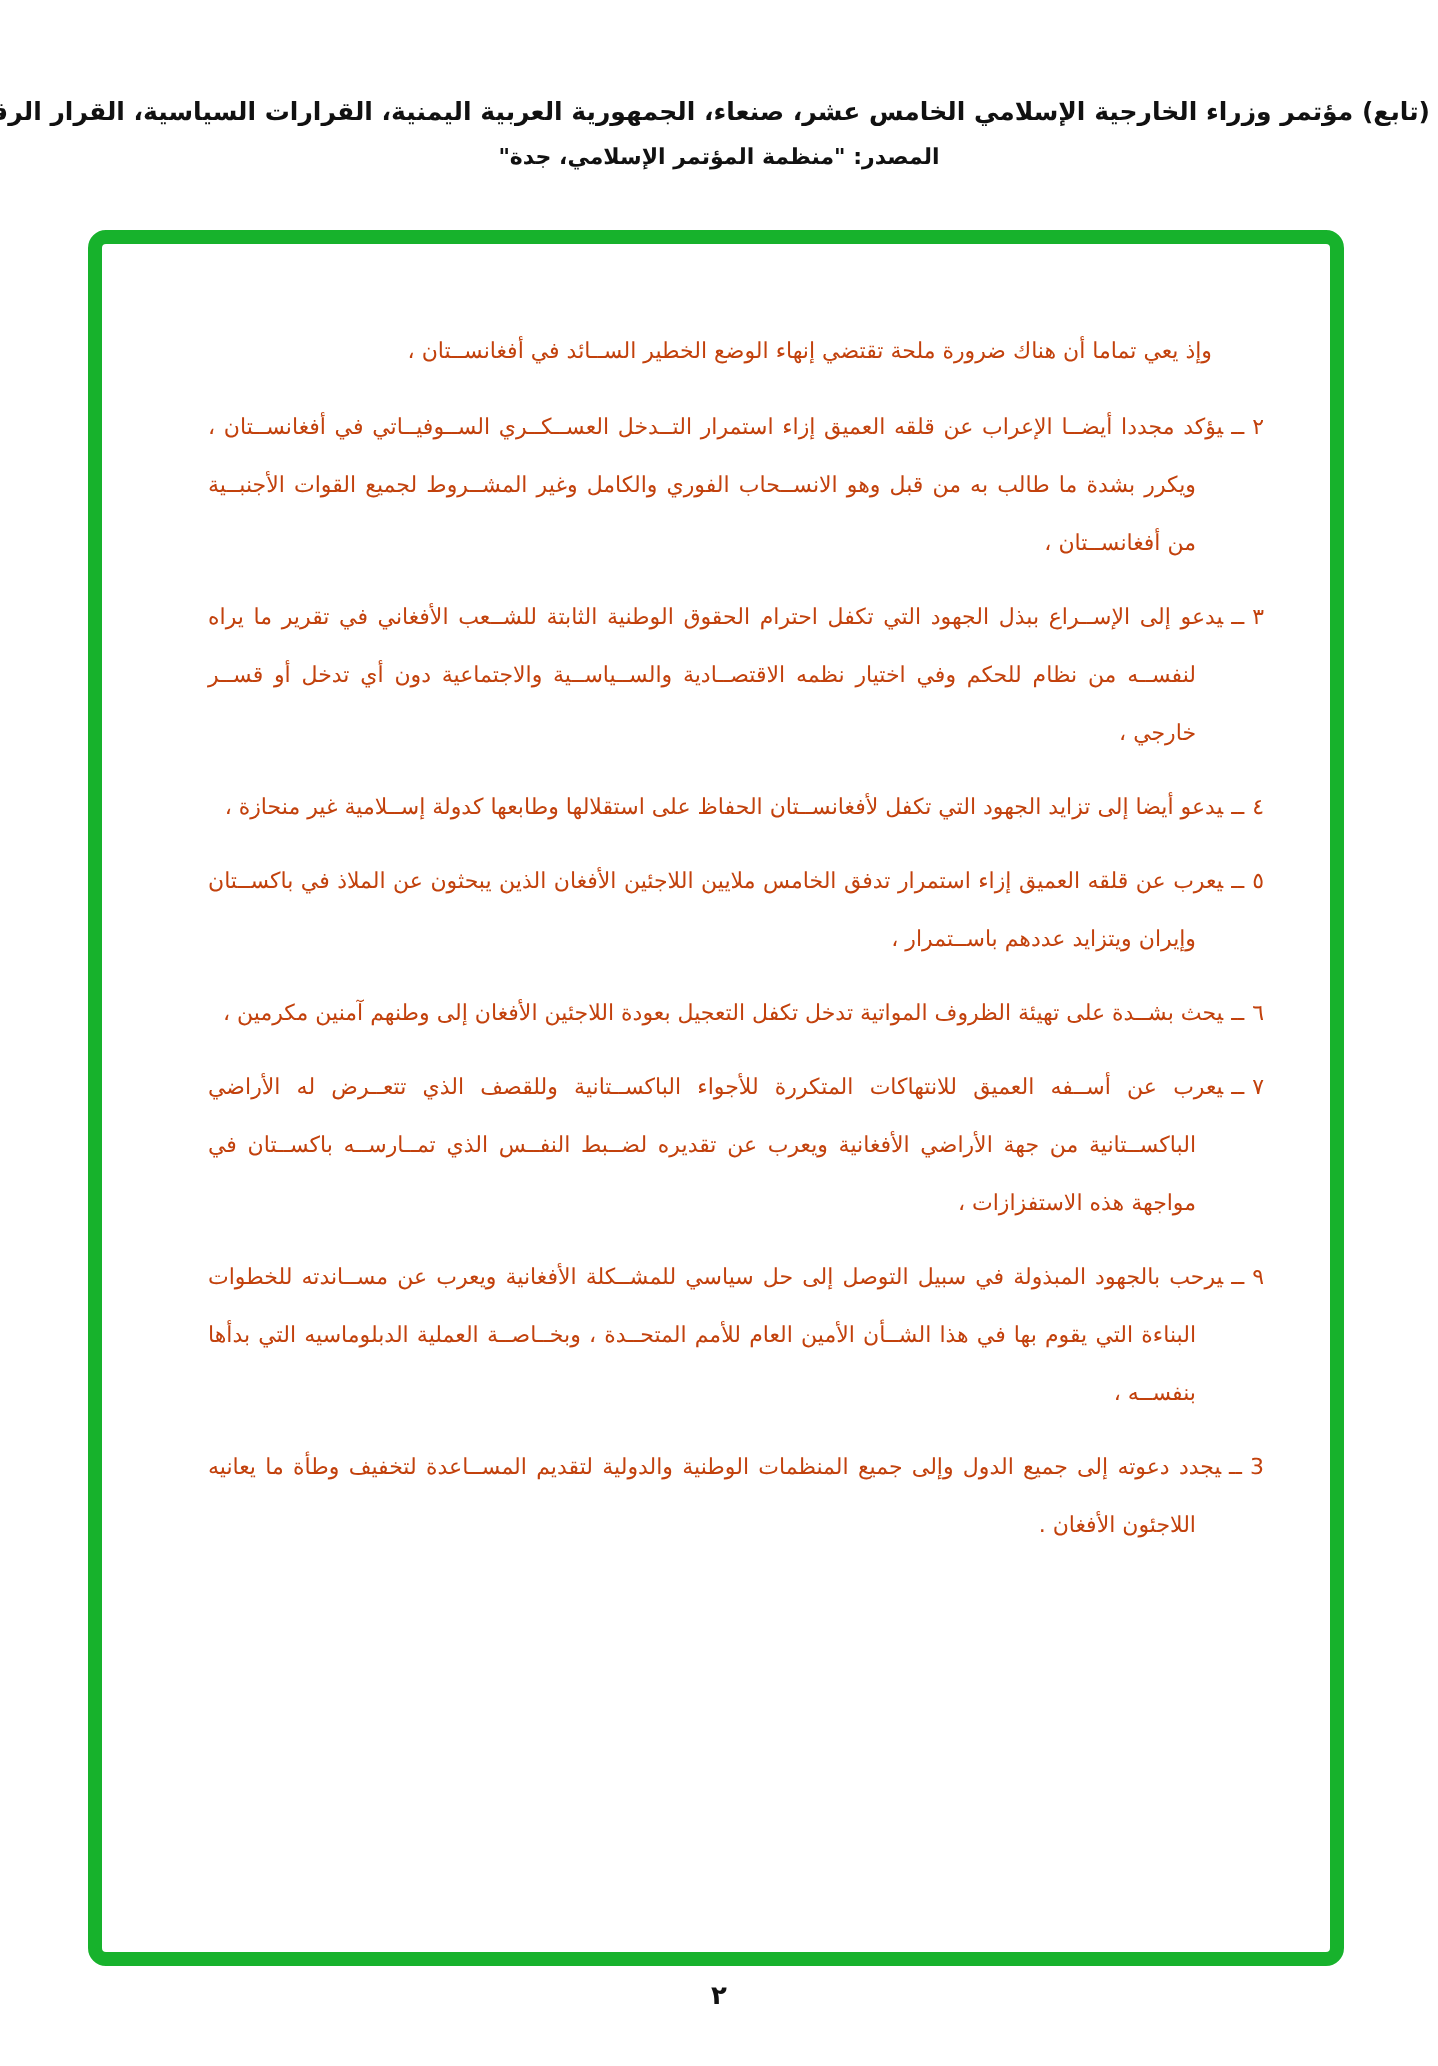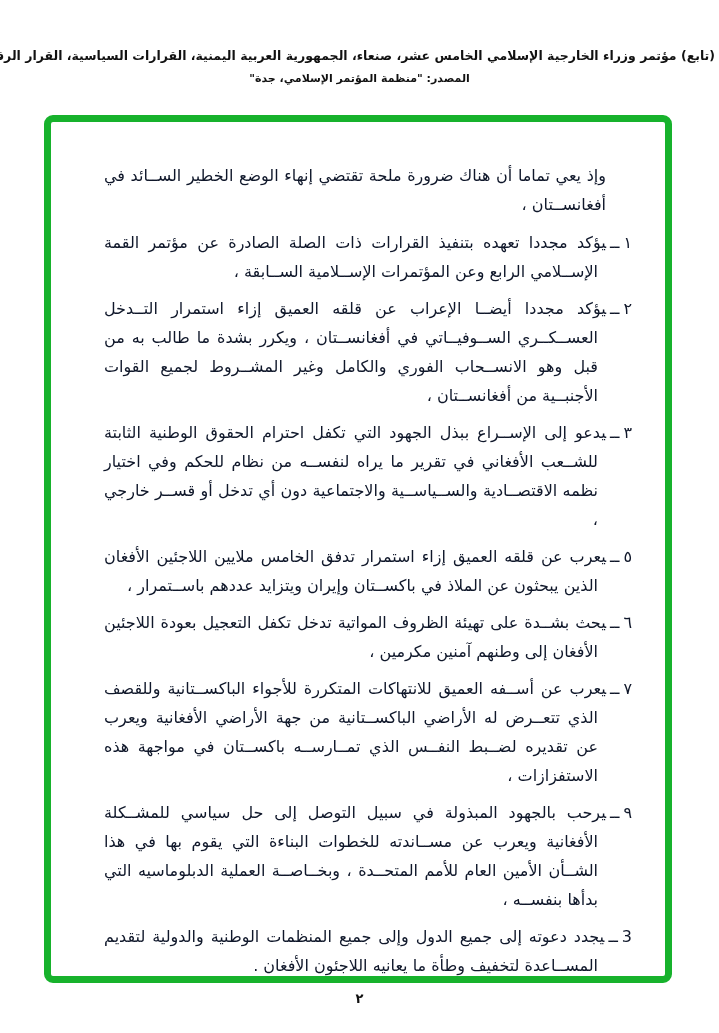--- a/index.html
+++ b/index.html
@@ -36,23 +36,23 @@
     border-radius:9px;
     background:#fff;
   }
 
   
   .frame-content{
     position:absolute;inset:7px;
     box-sizing:border-box;
     padding:32px 26px 0 46px;
     direction:rtl;
-    font-size:16px;
+    font-size:11px;
     line-height:29px;
-    color:#0f172a;
+    color:#c2410c;
     text-align:justify;
   }
   .intro{
     margin:0 0 9px 0;
     padding-right:26px;
   }
   .item{
     margin:0 0 8px 0;
     padding-right:34px;
     text-indent:-34px;
@@ -78,26 +78,26 @@
     <div class="line2">المصدر:  "منظمة المؤتمر الإسلامي، جدة"</div>
   </div>
 
   <div class="green-frame"></div>
 
   <div class="green-frame" style="border-color:transparent;background:transparent;">
     <div class="frame-content">
 
       <p class="intro">وإذ يعي تماما أن هناك ضرورة ملحة تقتضي إنهاء الوضع الخطير الســائد في أفغانســتان ،</p>
 
-      <p class="item"><span class="num">١</span><span class="dash">ــ</span><span>يؤكد مجددا تعهده بتنفيذ القرارات ذات الصلة الصادرة عن مؤتمر القمة الإســلامي الرابع وعن المؤتمرات الإســلامية الســابقة ،</span></p>
 
       <p class="item"><span class="num">٢</span><span class="dash">ــ</span><span>يؤكد مجددا أيضــا الإعراب عن قلقه العميق إزاء استمرار التــدخل العســكــري الســوفيــاتي في أفغانســتان ، ويكرر بشدة ما طالب به من قبل وهو الانســحاب الفوري والكامل وغير المشــروط لجميع القوات الأجنبــية من أفغانســتان ،</span></p>
 
       <p class="item"><span class="num">٣</span><span class="dash">ــ</span><span>يدعو إلى الإســراع ببذل الجهود التي تكفل احترام الحقوق الوطنية الثابتة للشــعب الأفغاني في تقرير ما يراه لنفســه من نظام للحكم وفي اختيار نظمه الاقتصــادية والســياســية والاجتماعية دون أي تدخل أو قســر خارجي ،</span></p>
 
+      <p class="item"><span class="num">٤</span><span class="dash">ــ</span><span>يدعو أيضا إلى تزايد الجهود التي تكفل لأفغانســتان الحفاظ على استقلالها وطابعها كدولة إســلامية غير منحازة ،</span></p>
 
       <p class="item"><span class="num">٥</span><span class="dash">ــ</span><span>يعرب عن قلقه العميق إزاء استمرار تدفق الخامس ملايين اللاجئين الأفغان الذين يبحثون عن الملاذ في باكســتان وإيران ويتزايد عددهم باســتمرار ،</span></p>
 
       <p class="item"><span class="num">٦</span><span class="dash">ــ</span><span>يحث بشــدة على تهيئة الظروف المواتية تدخل تكفل التعجيل بعودة اللاجئين الأفغان إلى وطنهم آمنين مكرمين ،</span></p>
 
       <p class="item"><span class="num">٧</span><span class="dash">ــ</span><span>يعرب عن أســفه العميق للانتهاكات المتكررة للأجواء الباكســتانية وللقصف الذي تتعــرض له الأراضي الباكســتانية من جهة الأراضي الأفغانية ويعرب عن تقديره لضــبط النفــس الذي تمــارســه باكســتان في مواجهة هذه الاستفزازات ،</span></p>
 
 
       <p class="item"><span class="num">٩</span><span class="dash">ــ</span><span>يرحب بالجهود المبذولة في سبيل التوصل إلى حل سياسي للمشــكلة الأفغانية ويعرب عن مســاندته للخطوات البناءة التي يقوم بها في هذا الشــأن الأمين العام للأمم المتحــدة ، وبخــاصــة العملية الدبلوماسيه التي بدأها بنفســه ،</span></p>
 

